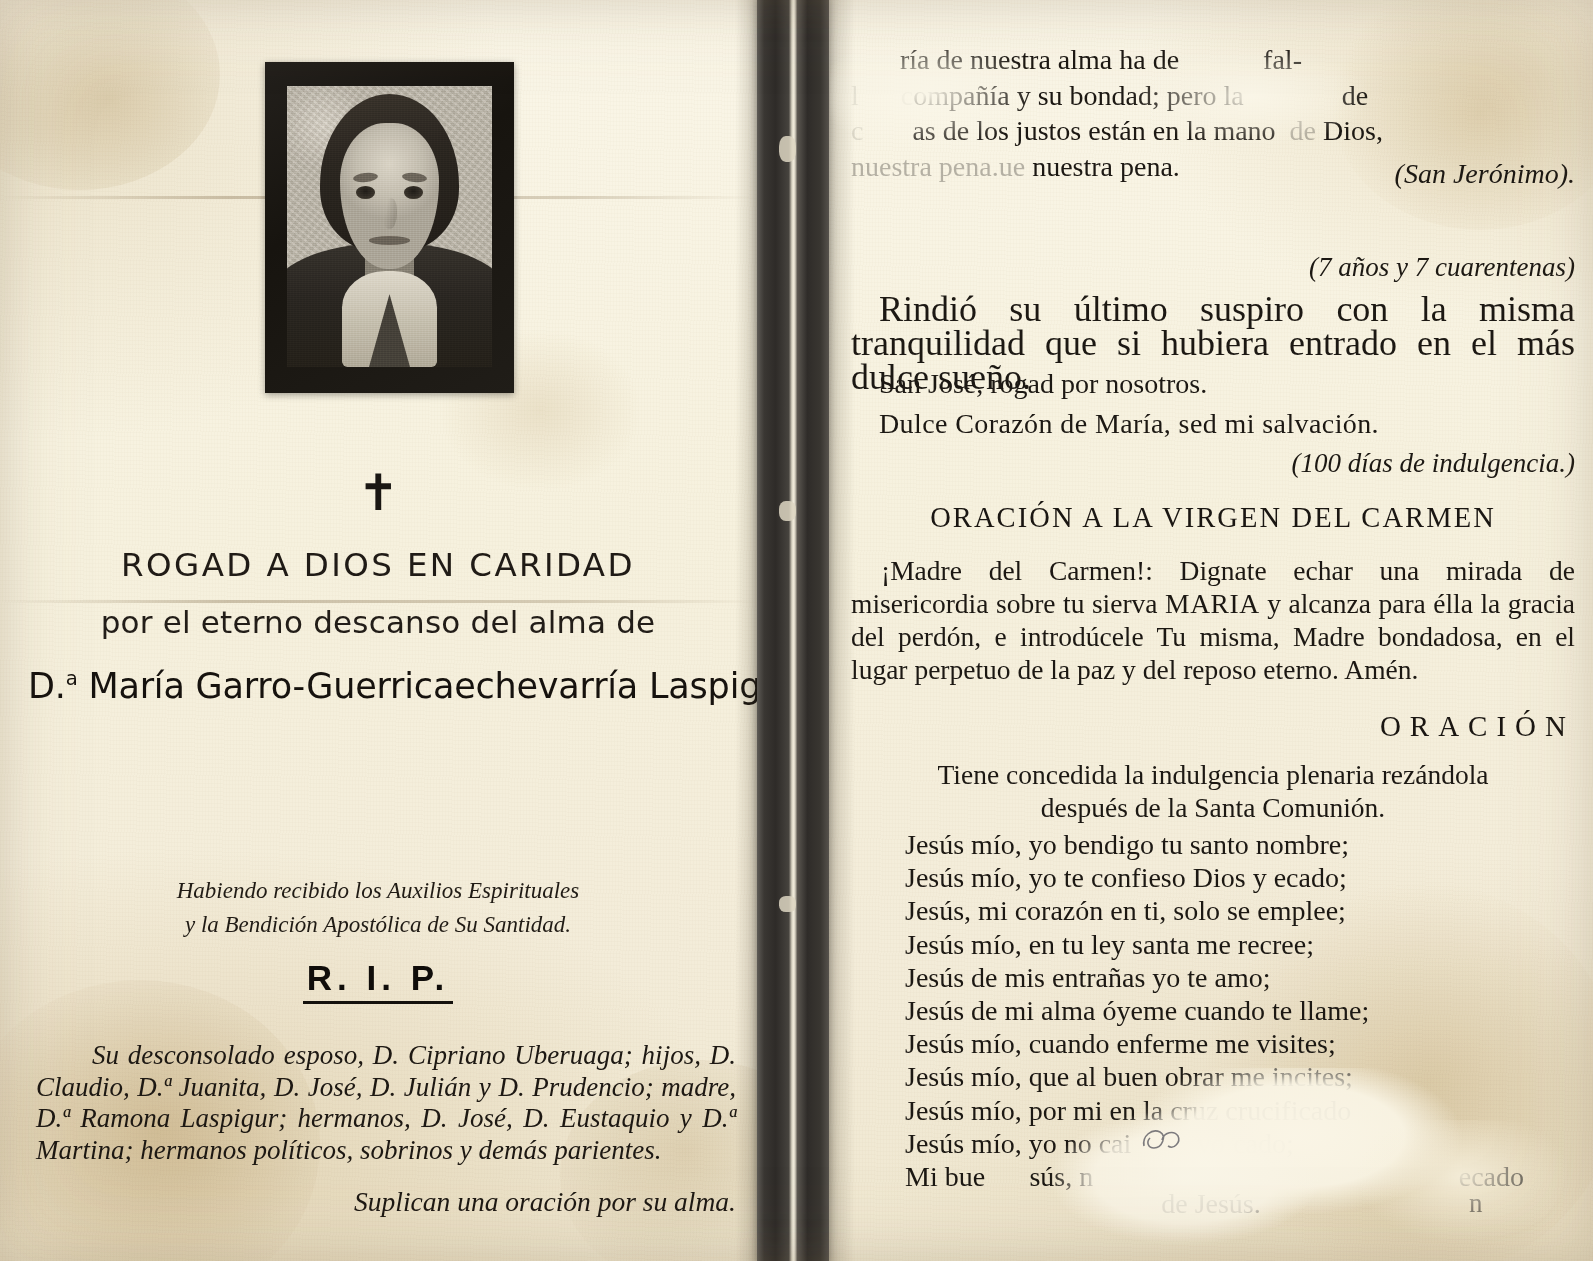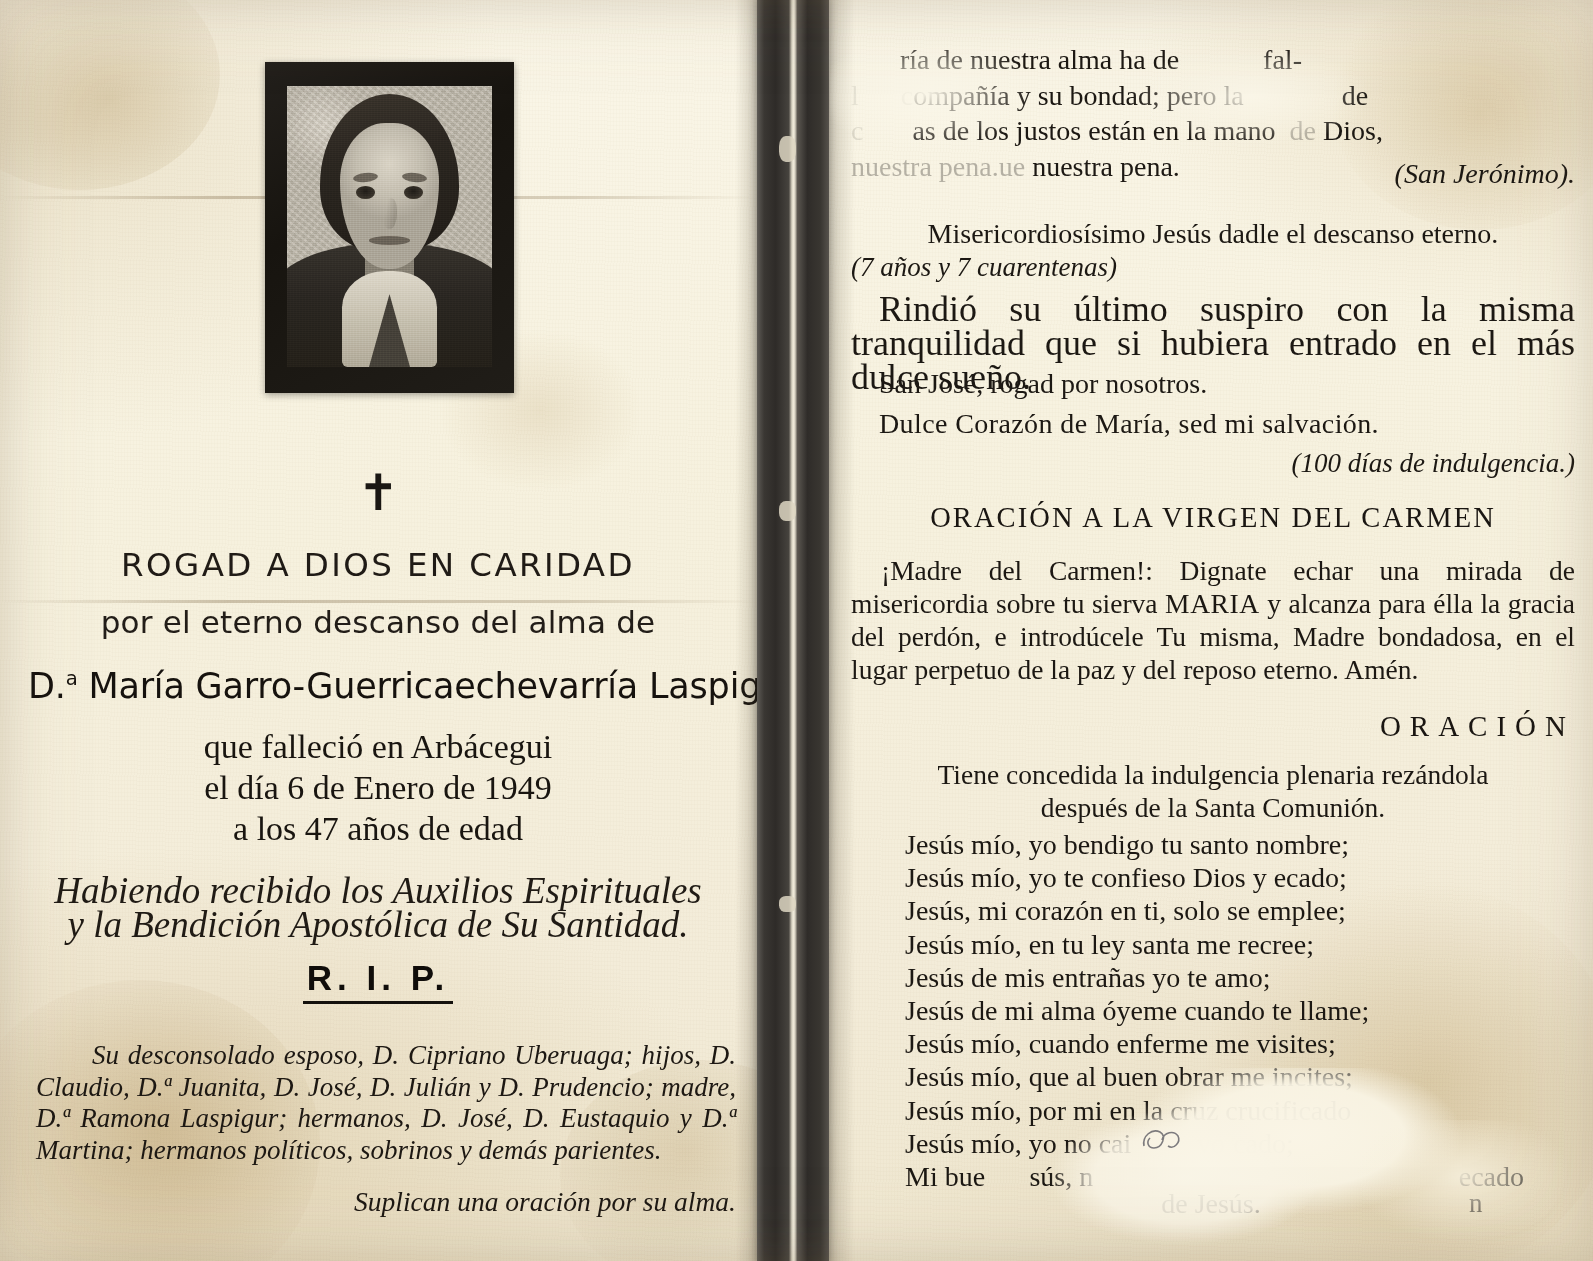--- a/index.html
+++ b/index.html
@@ -295,21 +295,21 @@
   }
   .t-died {
     top: 726px;
     font-size: 34px;
     line-height: 41px;
     color: #191510;
   }
   .t-aux {
     top: 874px;
     font-style: italic;
-    font-size: 37px;
+    font-size: 23px;
     line-height: 34px;
     color: #201b15;
   }
   .t-rip {
     top: 958px;
     font-family: "Liberation Sans Narrow", "Liberation Sans", sans-serif;
     font-weight: 700;
     font-size: 35px;
     letter-spacing: 5px;
     color: #100d0a;
@@ -369,21 +369,21 @@
   .t-miseri {
     top: 218px;
     font-size: 28px;
     text-align: center;
     color: #1c1813;
   }
   .t-miseri-ind {
     top: 252px;
     font-style: italic;
     font-size: 27px;
-    text-align: left;
+    text-align: right;
     padding-right: 6px;
     color: #1c1813;
   }
   .t-rindio {
     top: 292px;
     font-size: 36px;
     line-height: 34px;
     text-align: justify;
     color: #1c1813;
     text-indent: 28px;
@@ -581,25 +581,20 @@
       </div>
     </div>
 
     <div class="cross">✝</div>
 
     <div class="l-block t-rogad">ROGAD A DIOS EN CARIDAD</div>
     <div class="l-block t-por">por el eterno descanso del alma de</div>
 
     <div class="l-block t-name"><span>D.</span><sup>a</sup> <span>María Garro-Guerricaechevarría Laspigur</span></div>
 
-    <div class="l-block t-died">
-      <div>que falleció en Arbácegui</div>
-      <div>el día 6 de Enero de 1949</div>
-      <div>a los 47 años de edad</div>
-    </div>
 
     <div class="l-block t-aux">
       <div>Habiendo recibido los Auxilios Espirituales</div>
       <div>y la Bendición Apostólica de Su Santidad.</div>
     </div>
 
     <div class="l-block t-rip"><span>R. I. P.</span></div>
 
     <div class="t-family">Su desconsolado esposo, D. Cipriano Uberuaga; hijos, D. Claudio, D.ª Juanita, D. José, D. Julián y D. Prudencio; madre, D.ª Ramona Laspigur; hermanos, D. José, D. Eustaquio y D.ª Martina; hermanos políticos, sobrinos y demás parientes.</div>
     <div class="t-suplican">Suplican una oración por su alma.</div>
@@ -626,21 +621,20 @@
       <div style="text-align:left;">
         <span class="faded-2">c&nbsp;&nbsp;&nbsp;&nbsp;&nbsp;&nbsp;&nbsp;</span><span>as de los justos están en la mano</span><span class="faded-3">&nbsp;&nbsp;de&nbsp;</span><span>Dios,</span>
       </div>
       <div style="text-align:left;">
         <span class="faded-3">nuestra pena.</span><span class="faded-3">ue</span><span>&nbsp;</span><span>nuestra pena.</span>
       </div>
     </div>
 
     <div class="r-col t-jeronimo-attr">(San Jerónimo).</div>
 
-    <div class="r-col t-miseri">Misericordiosísimo Jesús dadle el descanso eterno.</div>
     <div class="r-col t-miseri-ind">(7 años y 7 cuarentenas)</div>
 
     <div class="r-col t-rindio">Rindió su último suspiro con la misma tranquilidad que si hubiera entrado en el más dulce sueño.</div>
 
     <div class="r-col t-sanjose">San José, rogad por nosotros.</div>
     <div class="r-col t-dulce">Dulce Corazón de María, sed mi salvación.</div>
     <div class="r-col t-dulce-ind">(100 días de indulgencia.)</div>
 
     <div class="r-col t-carmen-body"><span>¡Madre del Carmen!: Dignate echar una mirada de misericordia sobre tu sierva </span><span class="smallcaps">MARIA</span><span> y alcanza para élla la gracia del perdón, e introdúcele Tu misma, Madre bondadosa, en el lugar perpetuo de la paz y del reposo eterno. Amén.</span></div>
     <div class="r-col t-carmen-head">ORACIÓN A LA VIRGEN DEL CARMEN</div>

